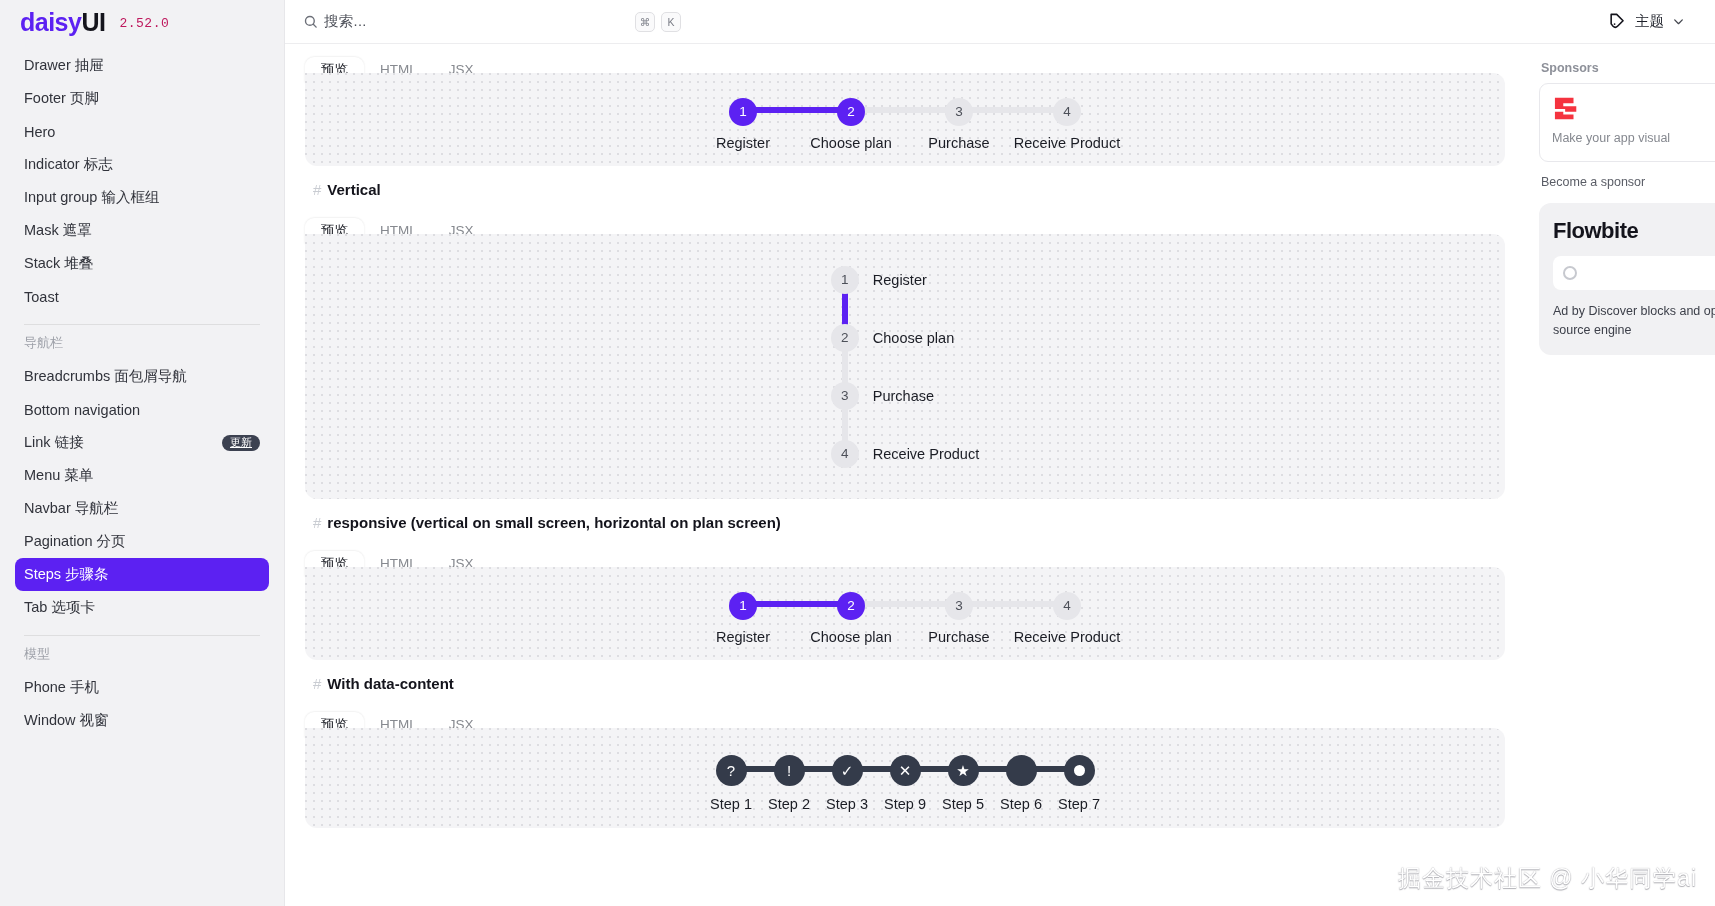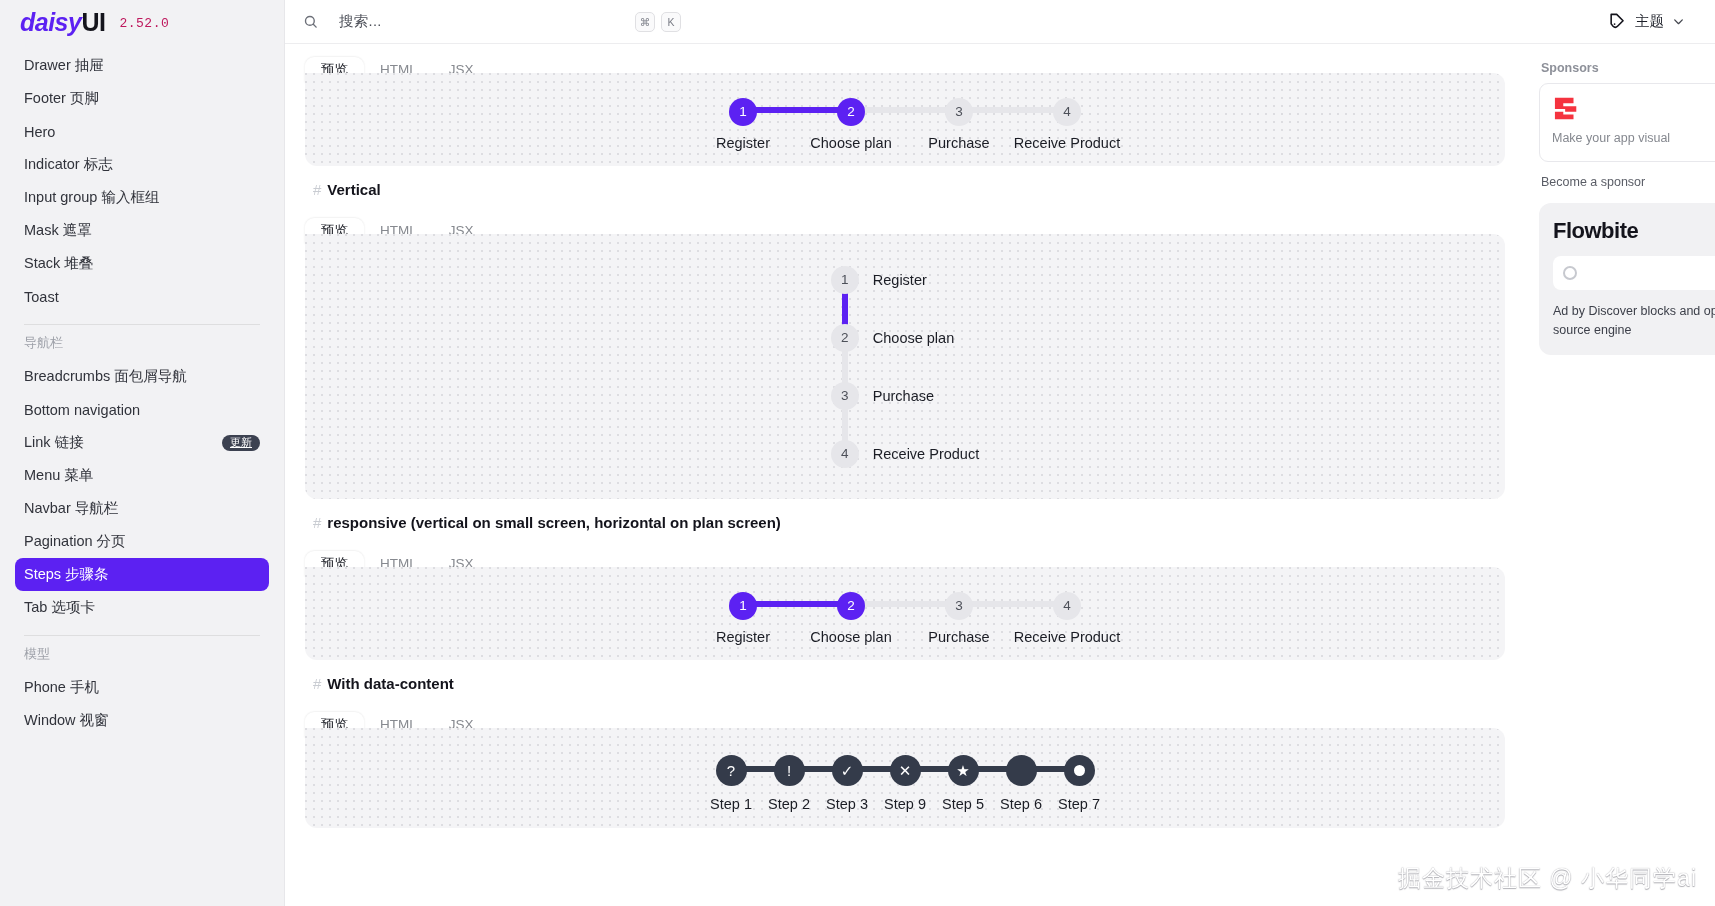--- a/index.html
+++ b/index.html
@@ -19,21 +19,21 @@
     border-right: 1px solid #e7e7ea;
     display: flex; flex-direction: column;
     flex: 0 0 285px;
     overflow: hidden;
   }
   .brand {
     height: 44px; display: flex; align-items: center; gap: 14px;
     padding: 0 20px 0 20px;
   }
   .brand-logo { font-size: 25px; font-weight: 800; letter-spacing: -0.5px; line-height: 1; }
-  .brand-logo .daisy { color: #5c21f2; font-style: italic; }
+  .brand-logo .daisy { color: #5c21f2; }
   .brand-logo .ui { color: #14141c; }
   .brand-version {
     font-family: "Liberation Mono", "DejaVu Sans Mono", monospace;
     font-size: 13px; color: #be185d; letter-spacing: 0.5px; padding-top: 3px;
   }
   .nav { padding: 5px 15px 0 15px; flex: 1; }
   .nav-item {
     display: flex; align-items: center; justify-content: space-between;
     height: 33px; padding: 0 9px; margin-bottom: 0px;
     border-radius: 8px; font-size: 14.5px; color: #31333b;
@@ -51,21 +51,21 @@
   }
 
   
   .main-wrap { flex: 1; display: flex; flex-direction: column; min-width: 0; position: relative; }
   .topbar {
     height: 44px; display: flex; align-items: center;
     border-bottom: 1px solid #ededef;
     background: #ffffff; flex: 0 0 44px;
     padding-left: 18px; padding-right: 24px;
   }
-  .search-box { display: flex; align-items: center; gap: 21px; width: 330px; cursor: text; }
+  .search-box { display: flex; align-items: center; gap: 6px; width: 330px; cursor: text; }
   .search-icon { width: 15px; height: 15px; flex: 0 0 15px; color: #6c6f78; }
   .search-placeholder { font-size: 14.5px; color: #4b4e57; letter-spacing: 0.3px; }
   .kbd-group { display: flex; gap: 6px; margin-left: 2px; }
   .kbd {
     width: 20px; height: 20px; border: 1px solid #e0e0e3; border-radius: 5px;
     background: #fafafb; font-size: 10.5px; color: #7b7e87;
     display: flex; align-items: center; justify-content: center;
     font-family: "Liberation Sans", sans-serif;
   }
   .topbar-spacer { flex: 1; }

